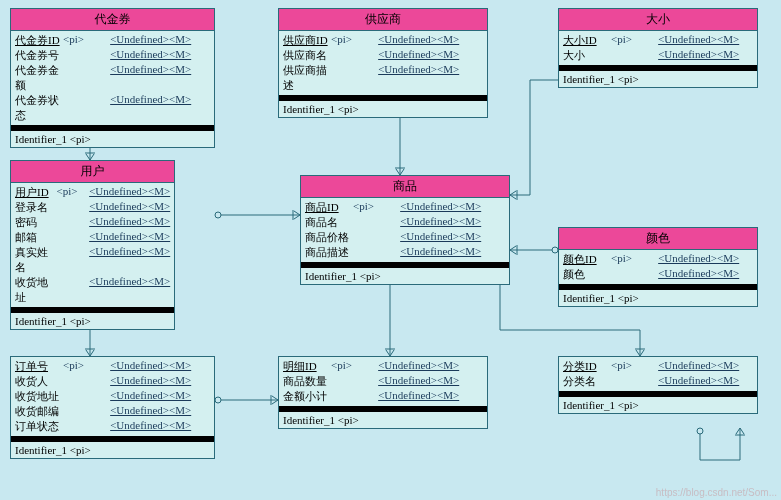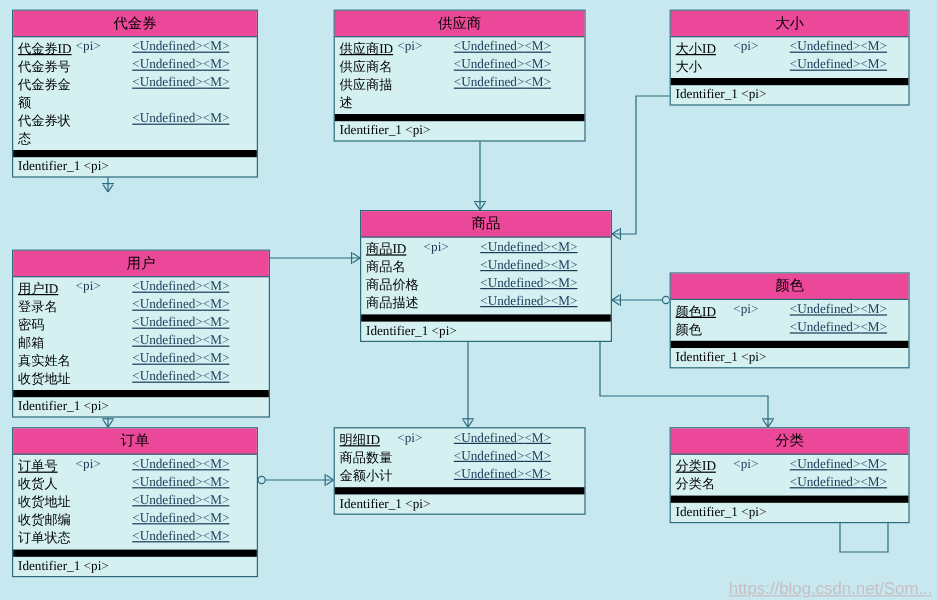--- a/index.html
+++ b/index.html
@@ -41,23 +41,22 @@
   svg.relations {
     position: absolute;
     top: 0; left: 0;
     width: 781px; height: 500px;
     pointer-events: none;
   }
   .watermark {
     position: absolute;
     bottom: 2px; right: 4px;
     color: rgba(200,60,60,0.25);
-    font-size: 14px;
+    font-size: 10px;
     font-family: sans-serif;
-    text-decoration: underline;
   }
 </style>
 </head>
 <body>
 
 <svg class="relations">
   <g stroke="#2a6a7a" stroke-width="1" fill="none">
 
     <line x1="90" y1="104" x2="90" y2="160"></line>
     <circle cx="90" cy="107" r="3" fill="#c8e8f0"></circle>
@@ -207,21 +206,21 @@
         </div>
         <div class="row">
           <span class="col-name">大小</span>
           <span class="col-pi"></span>
           <span class="col-type">&lt;Undefined&gt;</span>
           <span class="col-m">&lt;M&gt;</span>
         </div>
       </div>
       <div class="entity-footer">Identifier_1  &lt;pi&gt;</div>
     </div>
-    <div class="entity" style="left: 10px; top: 160px; width: 215px; margin-top: 48px;">
+    <div class="entity" style="left: 10px; top: 160px; width: 165px;">
       <div class="entity-title">用户</div>
       <div class="entity-body">
         <div class="row">
           <span class="col-name underline">用户ID</span>
           <span class="col-pi">&lt;pi&gt;</span>
           <span class="col-type">&lt;Undefined&gt;</span>
           <span class="col-m">&lt;M&gt;</span>
         </div>
         <div class="row">
           <span class="col-name">登录名</span>
@@ -298,21 +297,20 @@
         <div class="row">
           <span class="col-name">颜色</span>
           <span class="col-pi"></span>
           <span class="col-type">&lt;Undefined&gt;</span>
           <span class="col-m">&lt;M&gt;</span>
         </div>
       </div>
       <div class="entity-footer">Identifier_1  &lt;pi&gt;</div>
     </div>
     <div class="entity" style="left: 10px; top: 356px; width: 205px;">
-      <div class="entity-title">订单</div>
       <div class="entity-body">
         <div class="row">
           <span class="col-name underline">订单号</span>
           <span class="col-pi">&lt;pi&gt;</span>
           <span class="col-type">&lt;Undefined&gt;</span>
           <span class="col-m">&lt;M&gt;</span>
         </div>
         <div class="row">
           <span class="col-name">收货人</span>
           <span class="col-pi"></span>
@@ -357,21 +355,20 @@
         <div class="row">
           <span class="col-name">金额小计</span>
           <span class="col-pi"></span>
           <span class="col-type">&lt;Undefined&gt;</span>
           <span class="col-m">&lt;M&gt;</span>
         </div>
       </div>
       <div class="entity-footer">Identifier_1  &lt;pi&gt;</div>
     </div>
     <div class="entity" style="left: 558px; top: 356px; width: 200px;">
-      <div class="entity-title">分类</div>
       <div class="entity-body">
         <div class="row">
           <span class="col-name underline">分类ID</span>
           <span class="col-pi">&lt;pi&gt;</span>
           <span class="col-type">&lt;Undefined&gt;</span>
           <span class="col-m">&lt;M&gt;</span>
         </div>
         <div class="row">
           <span class="col-name">分类名</span>
           <span class="col-pi"></span>

